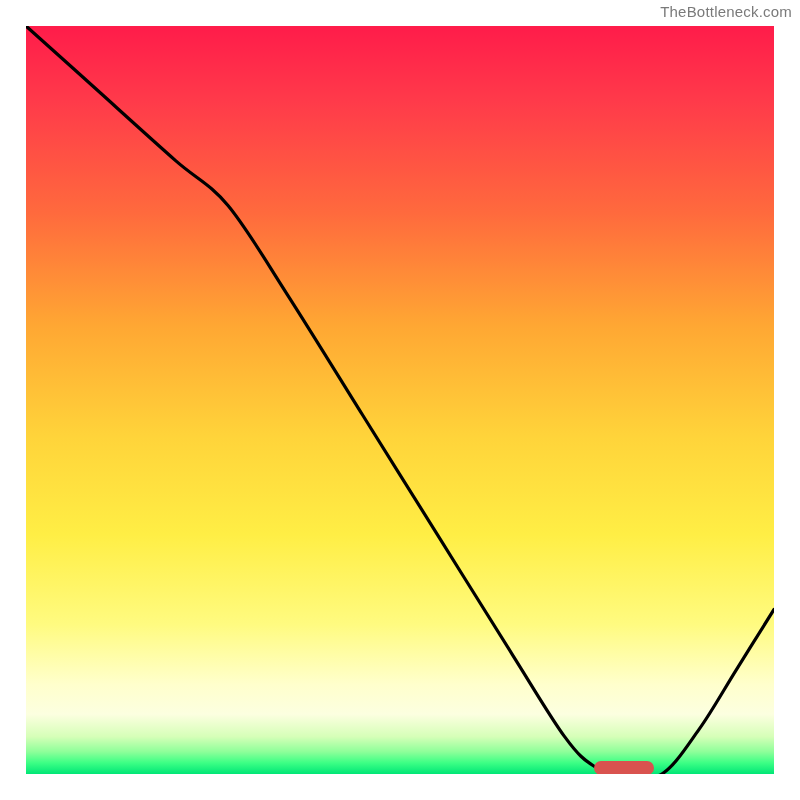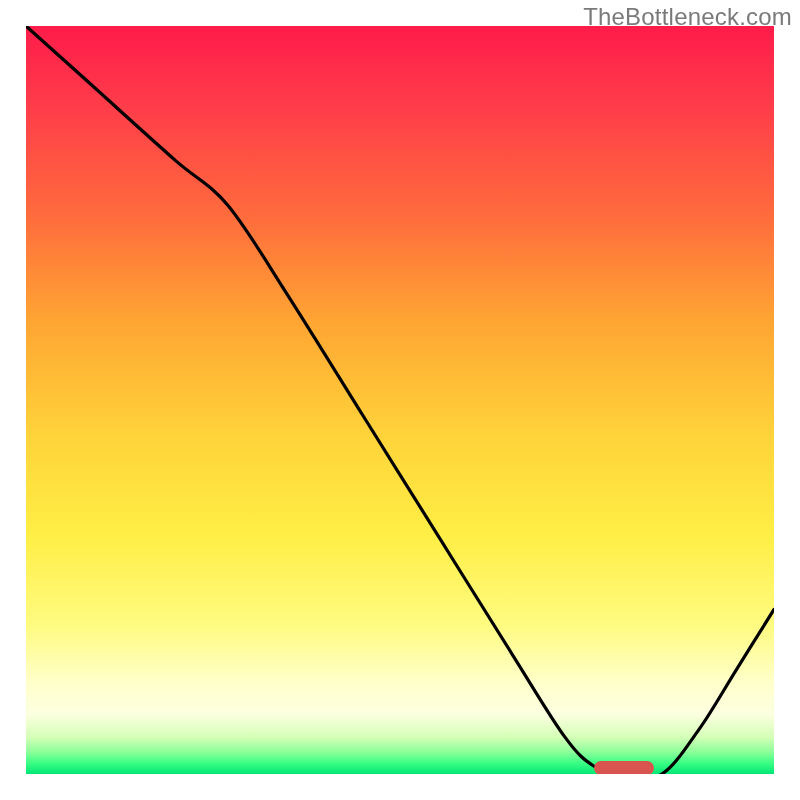--- a/index.html
+++ b/index.html
@@ -36,21 +36,21 @@
       #d6ffb8 95%,
       #8fff9a 97%,
       #3dff85 98.5%,
       #00e676 100%
     );
   }
   .watermark {
     position: absolute;
     top: 3px;
     right: 8px;
-    font-size: 24px;
+    font-size: 15px;
     font-weight: 500;
     color: #7a7a7a;
     letter-spacing: 0.2px;
     user-select: none;
   }
   svg.curve {
     position: absolute;
     left: 0;
     top: 0;
     width: 748px;

